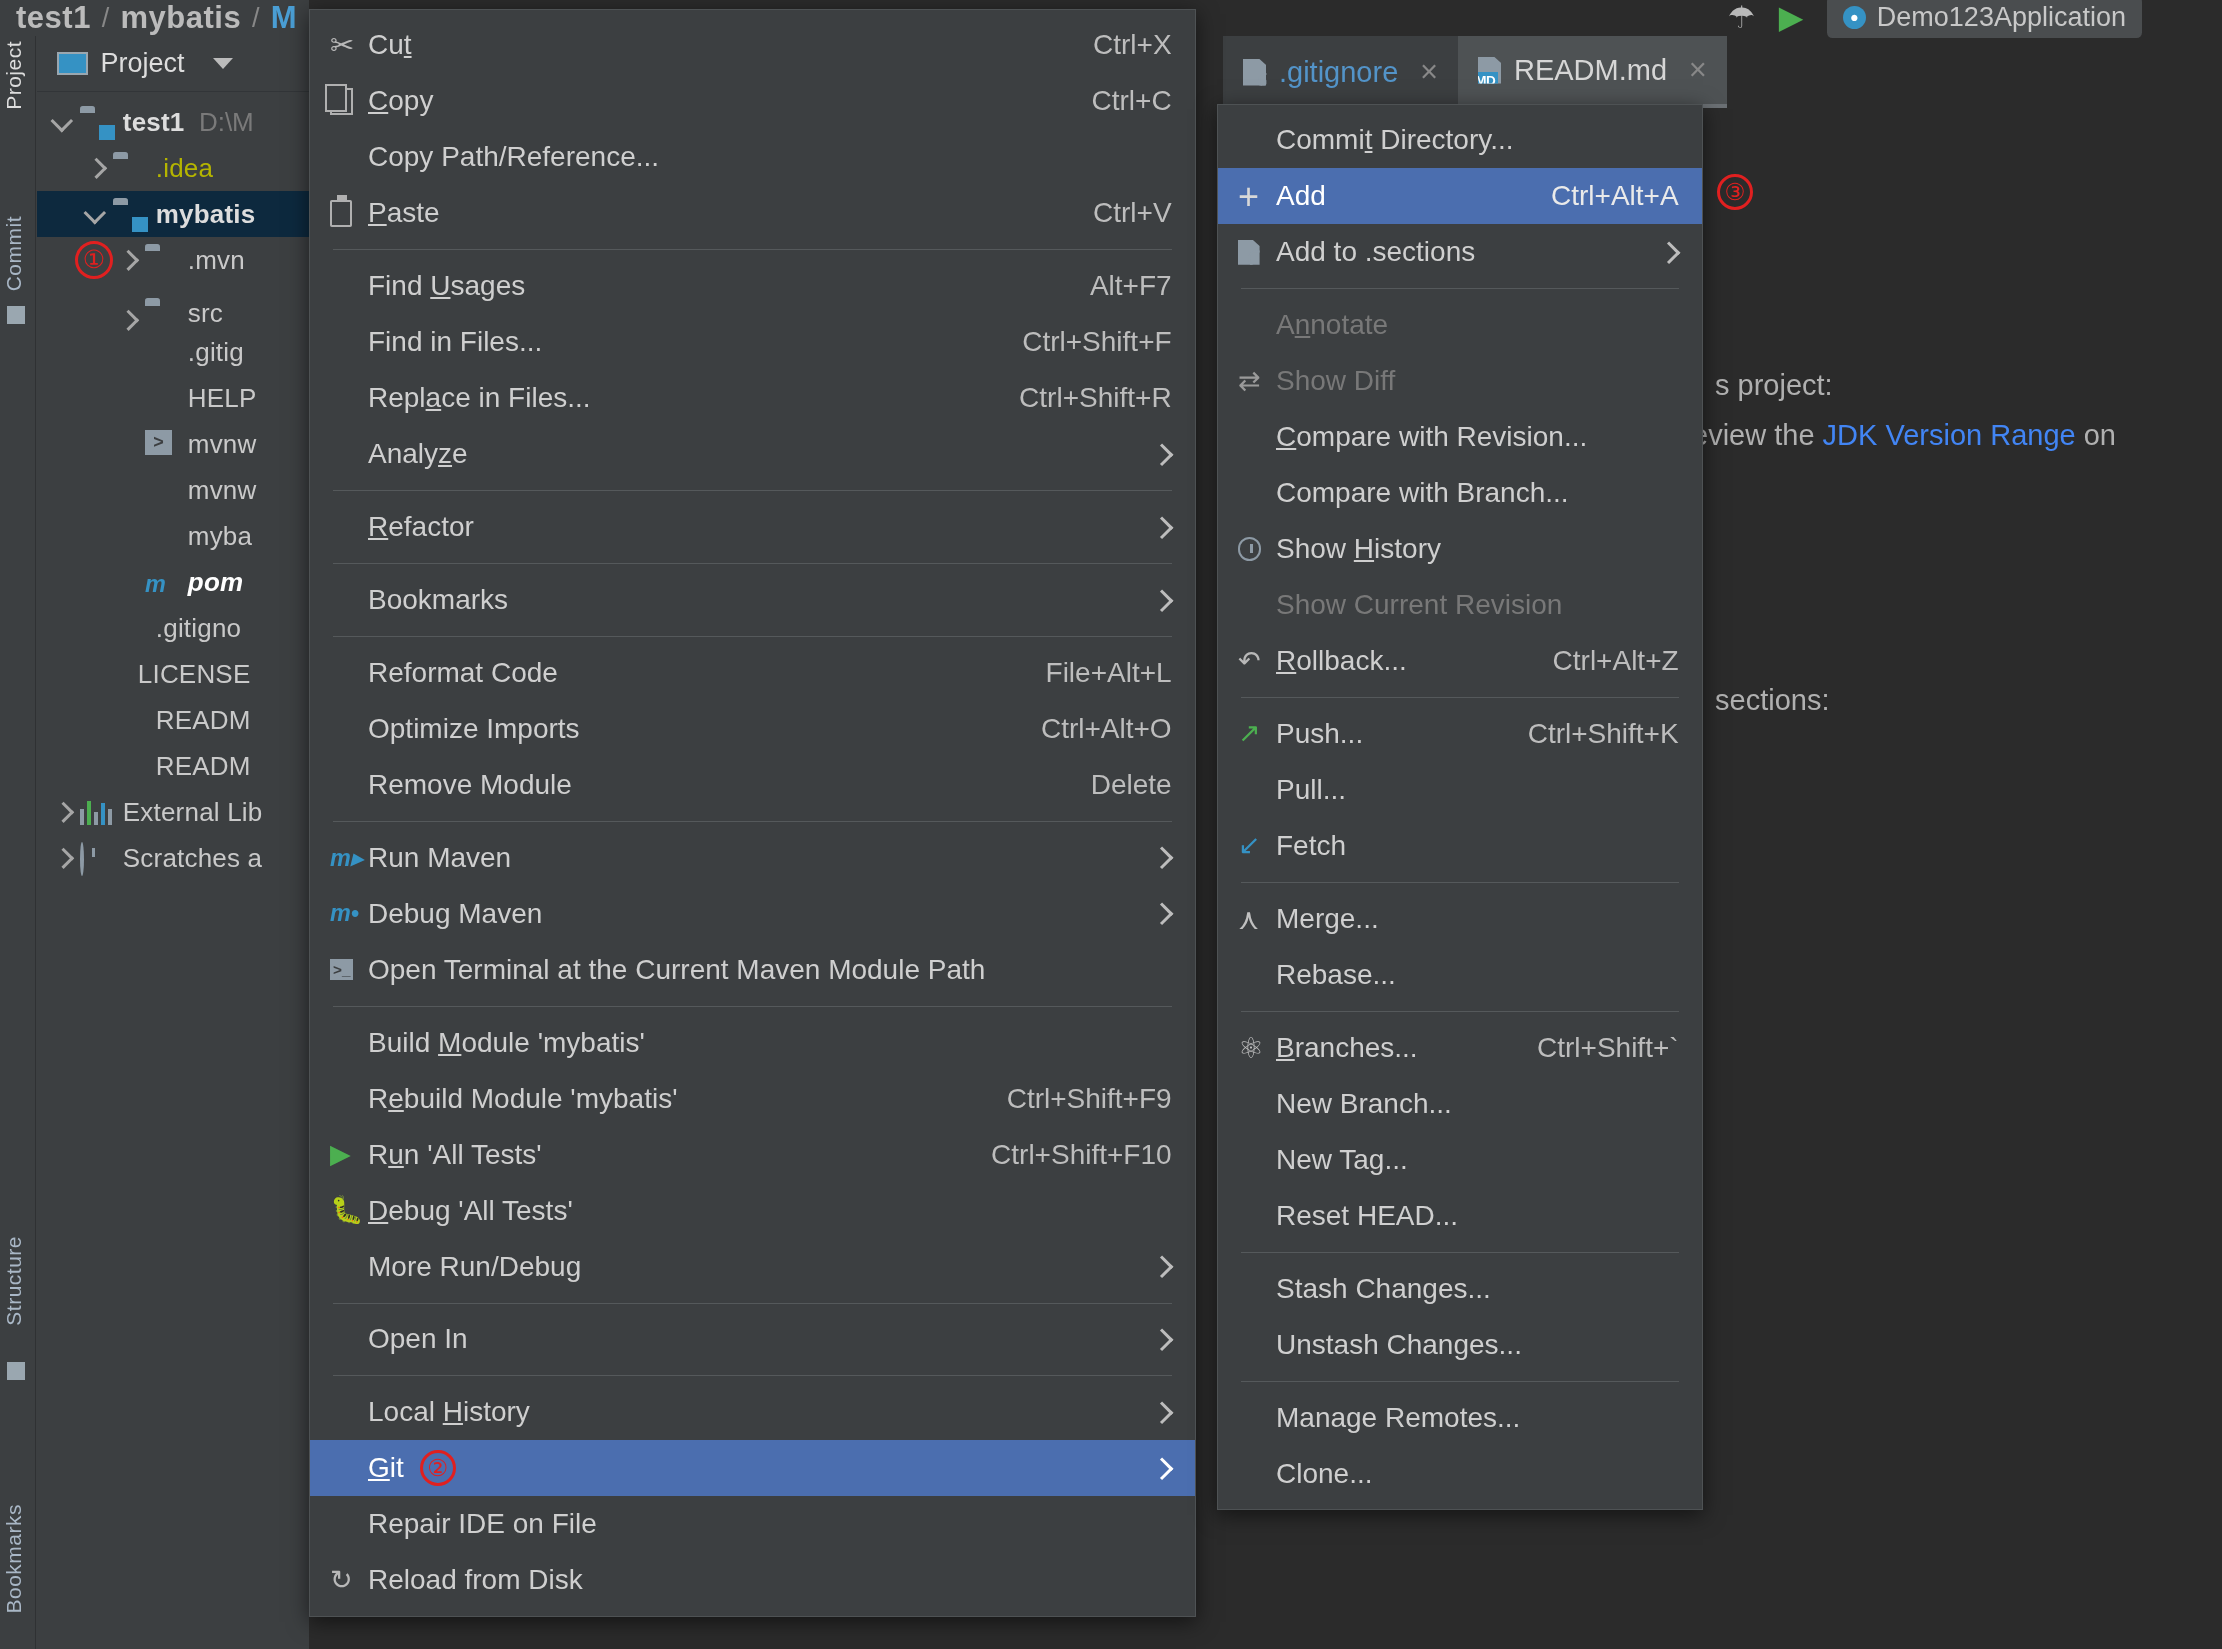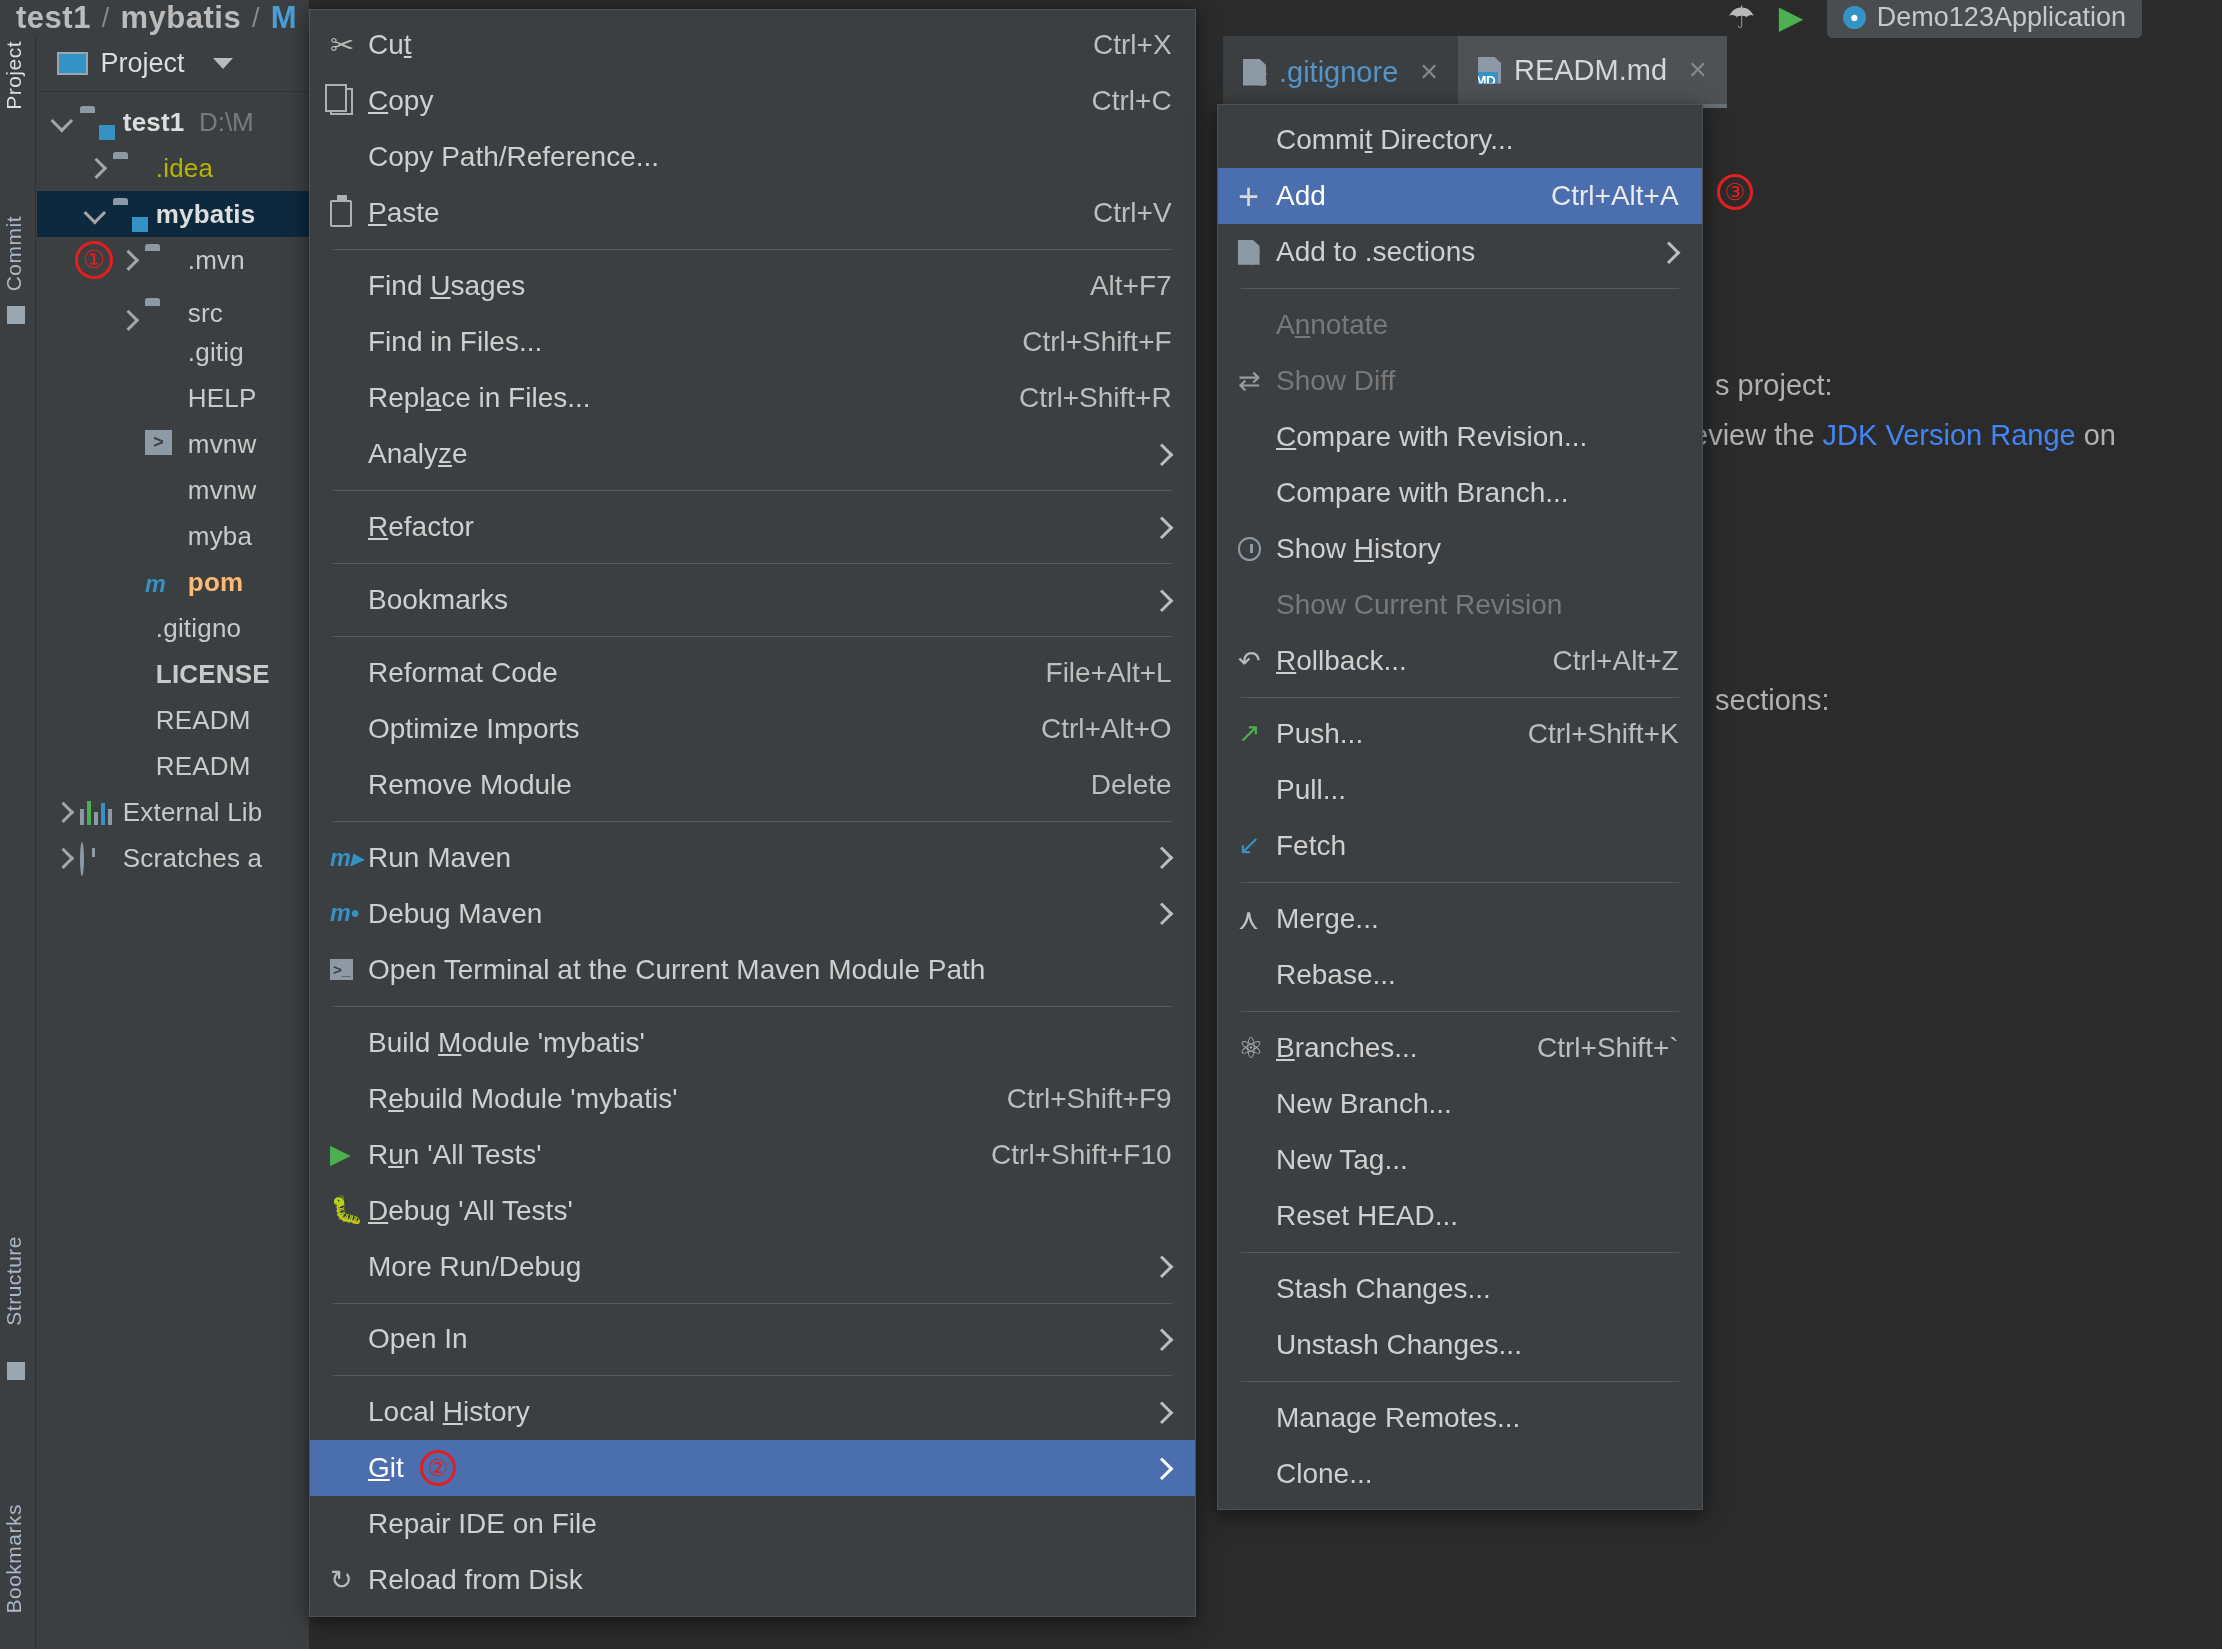--- a/index.html
+++ b/index.html
@@ -110,21 +110,21 @@
   .clock-icon {
     width:27px; height:27px; border:2.7px solid #8d9aa5; border-radius:50%; position:relative;
   }
   .clock-icon::after {
     content:''; position:absolute; left:10px; top:4.5px; width:2.7px; height:9px; background:#8d9aa5;
   }
   .mvn-icon { color:#3592c4; font-weight:bold; font-style:italic; font-size:23.4px; }
   .tname { letter-spacing: 0.2px; }
   .tname.bold { font-weight: bold; color: #dddddd; }
   .tname.yellow { color: #b5b500; }
-  .tname.blue { color: #fdba74; font-weight:bold; }
+  .tname.blue { color: #ffffff; font-weight:bold; font-style:italic; }
   .tpath { color: #7a7a7a; margin-left: 14.4px; }
   .circ-num {
     position: absolute; border: 3.6px solid #e02020; color: #e02020; border-radius: 50%;
     width: 38px; height: 38px; display:flex; align-items:center; justify-content:center;
     font-size: 25px; font-weight: 500; z-index: 60;
   }
 
   
   .editor-area { position:absolute; left:309px; top:0; width:1914px; height:1650px; background:#2b2b2b; }
   .tabbar { position:absolute; left:914px; top:36px; height:72px; display:flex; }
@@ -323,21 +323,21 @@
         <div class="tree-row" style="padding-left: 81px;">
           <span class="arrow"></span>
           <span class="ficon"><span class="mvn-icon">m</span></span>
           <span class="tname blue">pom</span>
         </div>
         <div class="tree-row" style="padding-left: 49px;">
           <span class="arrow"></span>
           <span class="ficon"><span class="doc"><span class="badge-no"></span></span></span>
           <span class="tname">.gitigno</span>
         </div>
-        <div class="tree-row" style="padding-left: 49px; font-weight: bold;">
+        <div class="tree-row" style="padding-left: 31px;">
           <span class="arrow"></span>
           <span class="ficon"><span class="doc"><span class="lines-icon">
                 <b></b>
                 <b></b>
                 <b></b>
               </span></span></span>
           <span class="tname">LICENSE</span>
         </div>
         <div class="tree-row" style="padding-left: 49px;">
           <span class="arrow"></span>

